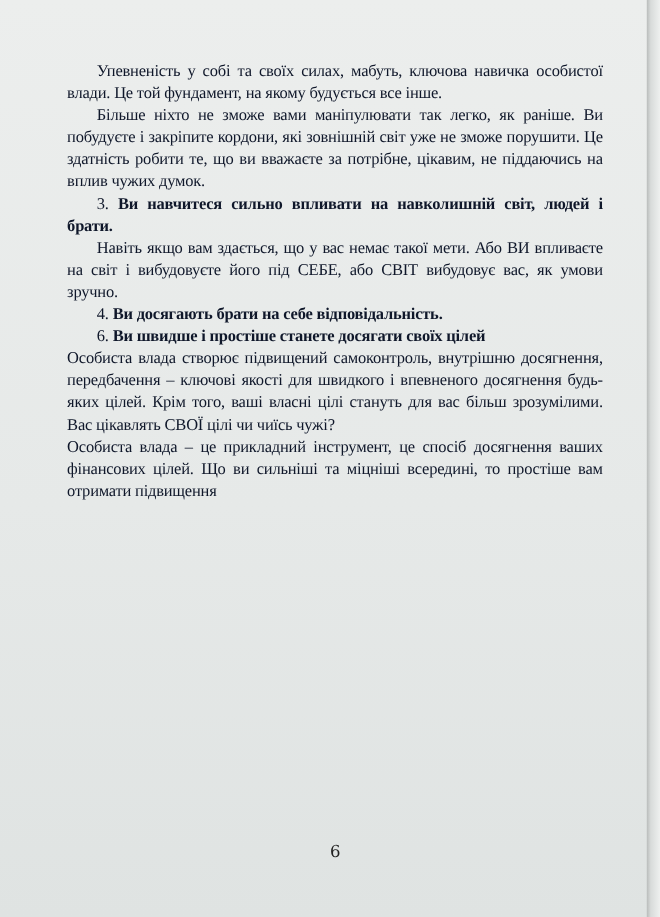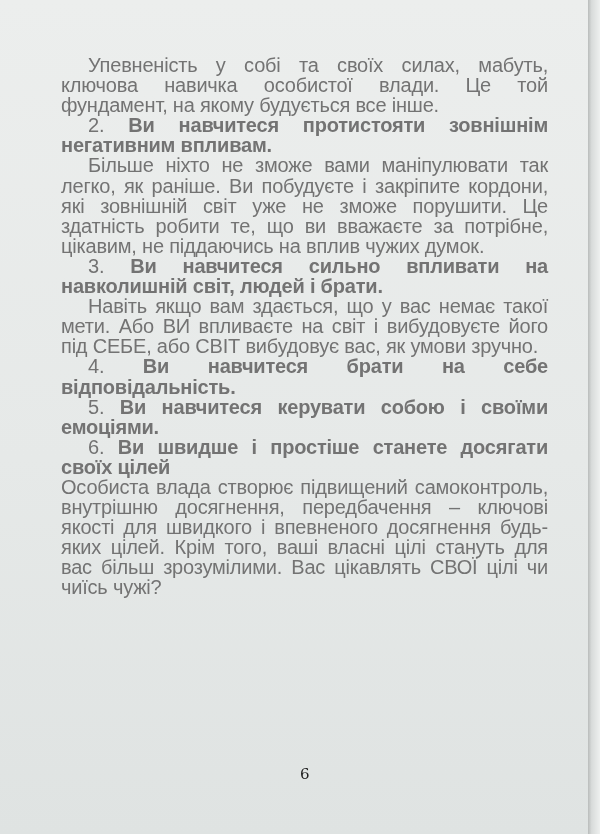--- a/index.html
+++ b/index.html
@@ -11,24 +11,24 @@
   .page {
     position: absolute; left: 0; top: 0; width: 590px; height: 834px;
     background: linear-gradient(180deg, #eceeed 0%, #e6e9e8 55%, #dfe3e2 100%);
   }
   .edge {
     position: absolute; left: 588px; top: 0; width: 12px; height: 834px;
     background: linear-gradient(90deg, #b9bcbb 0%, #d8dbda 30%, #eef0ef 100%);
   }
   .text {
     position: absolute; left: 61px; top: 55px; width: 487px;
-    font-family: Liberation Sans, sans-serif;
-    font-size: 20px;
+    font-family: Liberation Serif, serif;
+    font-size: 15px;
     line-height: 20.1px;
-    color: #737373;
+    color: #0f172a;
     letter-spacing: -0.2px;
   }
   .p {
     margin: 0;
     text-align: justify;
     text-indent: 27px;
     hyphens: none;
   }
   .p.noindent { text-indent: 0; }
   .h { font-weight: bold; }
@@ -39,28 +39,27 @@
 </style>
 </head>
 <body>
 
 <div class="page"></div>
 <div class="edge"></div>
 
 <div class="text">
   <p class="p">Упевненість у собі та своїх силах, мабуть, ключова навичка особистої влади. Це той фундамент, на якому будується все інше.</p>
 
-  <p class="p"><span>2.</span> <span class="h">Ви навчитеся протистояти зовнішнім негативним впливам.</span></p>
   <p class="p">Більше ніхто не зможе вами маніпулювати так легко, як раніше. Ви побудуєте і закріпите кордони, які зовнішній світ уже не зможе порушити. Це здатність робити те, що ви вважаєте за потрібне, цікавим, не піддаючись на вплив чужих думок.</p>
 
   <p class="p"><span>3.</span> <span class="h">Ви навчитеся сильно впливати на навколишній світ, людей і брати.</span></p>
   <p class="p">Навіть якщо вам здається, що у вас немає такої мети. Або ВИ впливаєте на світ і вибудовуєте його під СЕБЕ, або СВІТ вибудовує вас, як умови зручно.</p>
 
-  <p class="p"><span>4.</span> <span class="h">Ви навчитеся брати на себе відповідальність.</span></p>
+  <p class="p"><span>4.</span> <span class="h">Ви досягають брати на себе відповідальність.</span></p>
 
-  <p class="p"><span>5.</span> <span class="h">Ви навчитеся керувати собою і своїми емоціями.</span></p>
 
   <p class="p"><span>6.</span> <span class="h">Ви швидше і простіше станете досягати своїх цілей</span></p>
   <p class="p noindent">Особиста влада створює підвищений самоконтроль, внутрішню досягнення, передбачення – ключові якості для швидкого і впевненого досягнення будь-яких цілей. Крім того, ваші власні цілі стануть для вас більш зрозумілими. Вас цікавлять СВОЇ цілі чи чиїсь чужі?</p>
 
+  <p class="p noindent">Особиста влада – це прикладний інструмент, це спосіб досягнення ваших фінансових цілей. Що ви сильніші та міцніші всередині, то простіше вам отримати підвищення</p>
 </div>
 
 <div class="page-num">6</div>
 
 </body></html>

